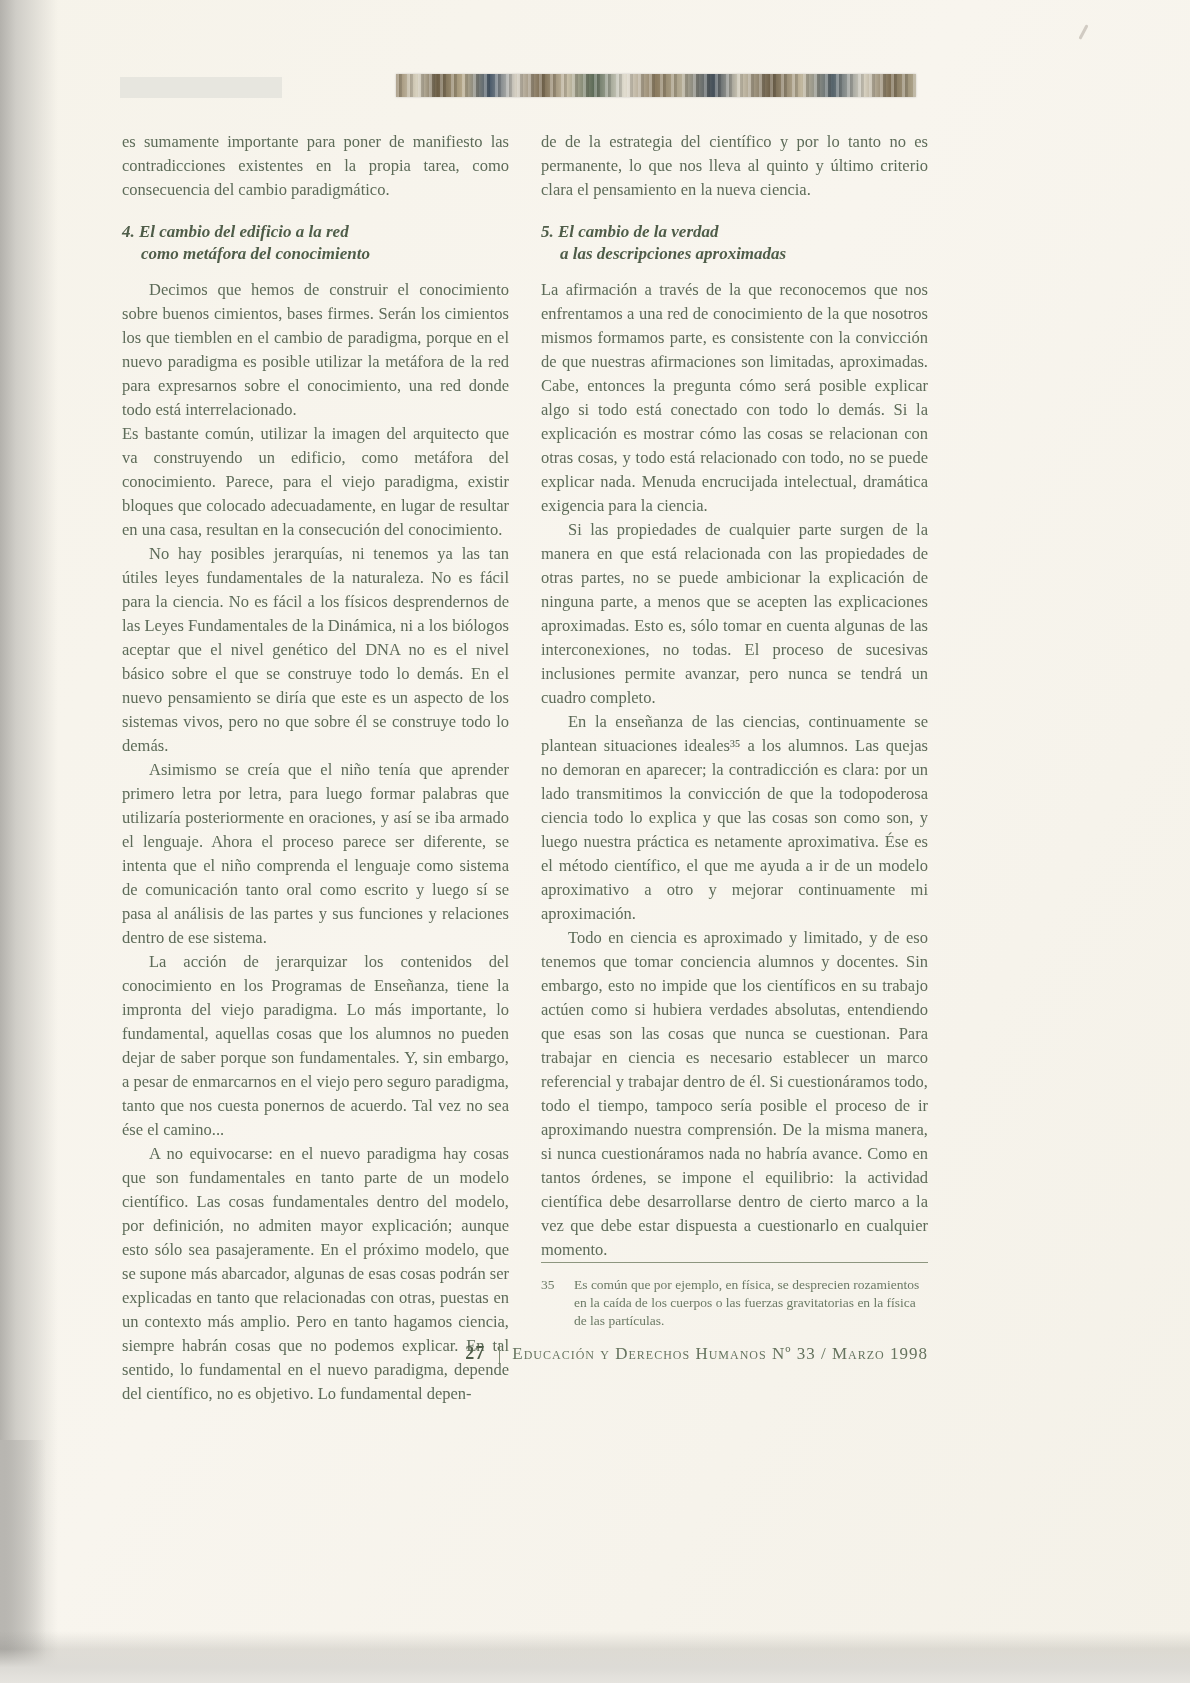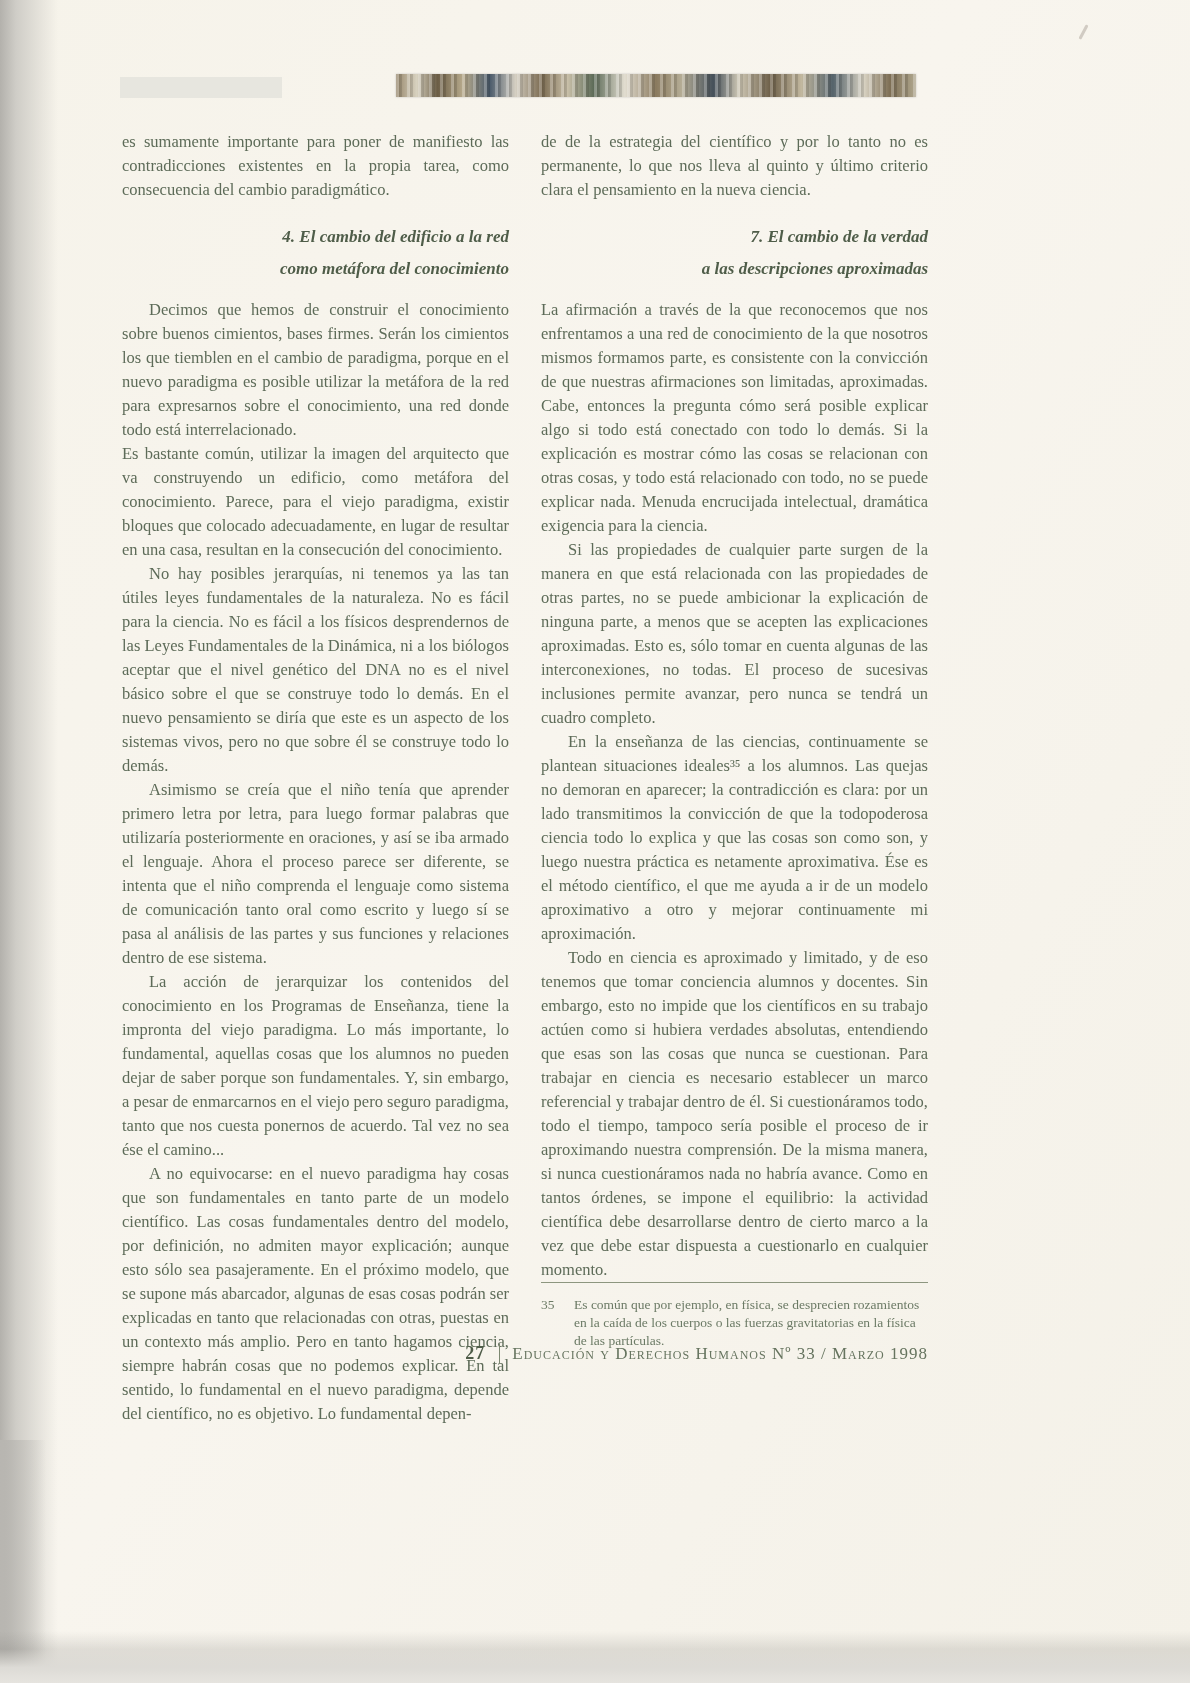--- a/index.html
+++ b/index.html
@@ -47,26 +47,26 @@
   .content{
     position:absolute;left:122px;top:130px;width:806px;
     display:flex;gap:32px;
     color:#5d6b58;
   }
   .col{width:389px;font-size:16.5px;line-height:24px;text-align:justify;}
   .body-par{margin:0;text-indent:27px;}
   .body-par.noindent{text-indent:0;}
   .section-heading{
     margin:19px 0 13px 0;
-    font-size:17px;line-height:32px;
+    font-size:17px;line-height:22px;
     font-weight:bold;font-style:italic;
     color:#4f5d49;
     white-space:pre-line;
     padding-left:19px;text-indent:-19px;
-    text-align:right;
+    text-align:left;
   }
   .footnote-block{}
   .footnote-rule{width:100%;height:1px;background:#8d967f;margin-bottom:13px;}
   .footnote{display:flex;font-size:13.5px;line-height:18px;color:#6b7a65;text-align:left;}
   .fn-num{width:33px;flex:0 0 33px;}
   .fn-text{flex:1;}
   
   .footer{
     position:absolute;left:122px;top:1343px;width:806px;
     display:flex;align-items:center;justify-content:flex-end;
@@ -100,21 +100,21 @@
       <p class="body-par">Decimos que hemos de construir el conocimiento sobre buenos cimientos, bases firmes. Serán los cimientos los que tiemblen en el cambio de paradigma, porque en el nuevo paradigma es posible utilizar la metáfora de la red para expresarnos sobre el conocimiento, una red donde todo está interrelacionado.</p>
       <p class="body-par noindent">Es bastante común, utilizar la imagen del arquitecto que va construyendo un edificio, como metáfora del conocimiento. Parece, para el viejo paradigma, existir bloques que colocado adecuadamente, en lugar de resultar en una casa, resultan en la consecución del conocimiento.</p>
       <p class="body-par">No hay posibles jerarquías, ni tenemos ya las tan útiles leyes fundamentales de la naturaleza. No es fácil para la ciencia. No es fácil a los físicos desprendernos de las Leyes Fundamentales de la Dinámica, ni a los biólogos aceptar que el nivel genético del DNA no es el nivel básico sobre el que se construye todo lo demás. En el nuevo pensamiento se diría que este es un aspecto de los sistemas vivos, pero no que sobre él se construye todo lo demás.</p>
       <p class="body-par">Asimismo se creía que el niño tenía que aprender primero letra por letra, para luego formar palabras que utilizaría posteriormente en oraciones, y así se iba armado el lenguaje. Ahora el proceso parece ser diferente, se intenta que el niño comprenda el lenguaje como sistema de comunicación tanto oral como escrito y luego sí se pasa al análisis de las partes y sus funciones y relaciones dentro de ese sistema.</p>
       <p class="body-par">La acción de jerarquizar los contenidos del conocimiento en los Programas de Enseñanza, tiene la impronta del viejo paradigma. Lo más importante, lo fundamental, aquellas cosas que los alumnos no pueden dejar de saber porque son fundamentales. Y, sin embargo, a pesar de enmarcarnos en el viejo pero seguro paradigma, tanto que nos cuesta ponernos de acuerdo. Tal vez no sea ése el camino...</p>
       <p class="body-par">A no equivocarse: en el nuevo paradigma hay cosas que son fundamentales en tanto parte de un modelo científico. Las cosas fundamentales dentro del modelo, por definición, no admiten mayor explicación; aunque esto sólo sea pasajeramente. En el próximo modelo, que se supone más abarcador, algunas de esas cosas podrán ser explicadas en tanto que relacionadas con otras, puestas en un contexto más amplio. Pero en tanto hagamos ciencia, siempre habrán cosas que no podemos explicar. En tal sentido, lo fundamental en el nuevo paradigma, depende del científico, no es objetivo. Lo fundamental depen-</p>
     </div>
 
     <div class="col">
       <p class="body-par noindent">de de la estrategia del científico y por lo tanto no es permanente, lo que nos lleva al quinto y último criterio clara el pensamiento en la nueva ciencia.</p>
-      <h3 class="section-heading">7. El cambio de la verdad
+      <h3 class="section-heading">5. El cambio de la verdad
 a las descripciones aproximadas</h3>
       <p class="body-par noindent">La afirmación a través de la que reconocemos que nos enfrentamos a una red de conocimiento de la que nosotros mismos formamos parte, es consistente con la convicción de que nuestras afirmaciones son limitadas, aproximadas. Cabe, entonces la pregunta cómo será posible explicar algo si todo está conectado con todo lo demás. Si la explicación es mostrar cómo las cosas se relacionan con otras cosas, y todo está relacionado con todo, no se puede explicar nada. Menuda encrucijada intelectual, dramática exigencia para la ciencia.</p>
       <p class="body-par">Si las propiedades de cualquier parte surgen de la manera en que está relacionada con las propiedades de otras partes, no se puede ambicionar la explicación de ninguna parte, a menos que se acepten las explicaciones aproximadas. Esto es, sólo tomar en cuenta algunas de las interconexiones, no todas. El proceso de sucesivas inclusiones permite avanzar, pero nunca se tendrá un cuadro completo.</p>
       <p class="body-par">En la enseñanza de las ciencias, continuamente se plantean situaciones ideales³⁵ a los alumnos. Las quejas no demoran en aparecer; la contradicción es clara: por un lado transmitimos la convicción de que la todopoderosa ciencia todo lo explica y que las cosas son como son, y luego nuestra práctica es netamente aproximativa. Ése es el método científico, el que me ayuda a ir de un modelo aproximativo a otro y mejorar continuamente mi aproximación.</p>
       <p class="body-par">Todo en ciencia es aproximado y limitado, y de eso tenemos que tomar conciencia alumnos y docentes. Sin embargo, esto no impide que los científicos en su trabajo actúen como si hubiera verdades absolutas, entendiendo que esas son las cosas que nunca se cuestionan. Para trabajar en ciencia es necesario establecer un marco referencial y trabajar dentro de él. Si cuestionáramos todo, todo el tiempo, tampoco sería posible el proceso de ir aproximando nuestra comprensión. De la misma manera, si nunca cuestionáramos nada no habría avance. Como en tantos órdenes, se impone el equilibrio: la actividad científica debe desarrollarse dentro de cierto marco a la vez que debe estar dispuesta a cuestionarlo en cualquier momento.</p>
 
       <div class="footnote-block">
         <div class="footnote-rule"></div>
         <div class="footnote">
           <span class="fn-num">35</span>

